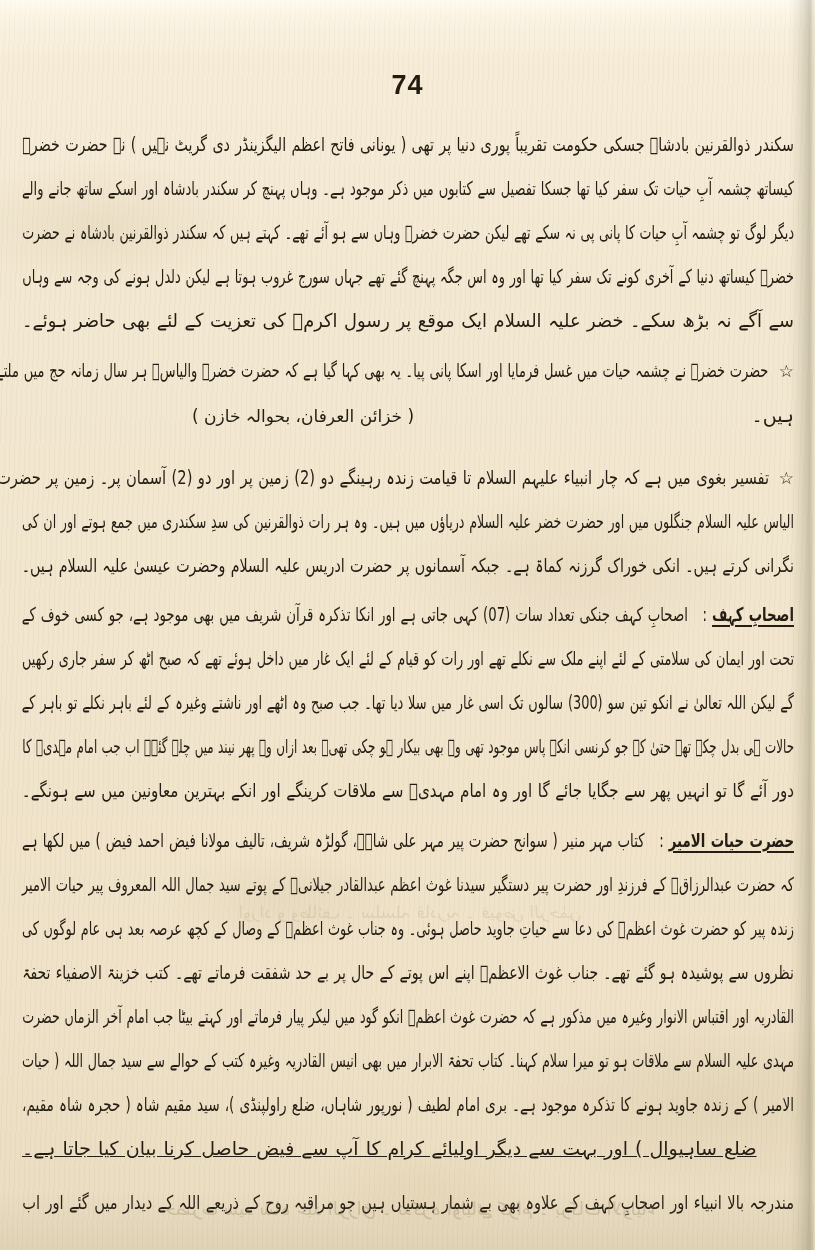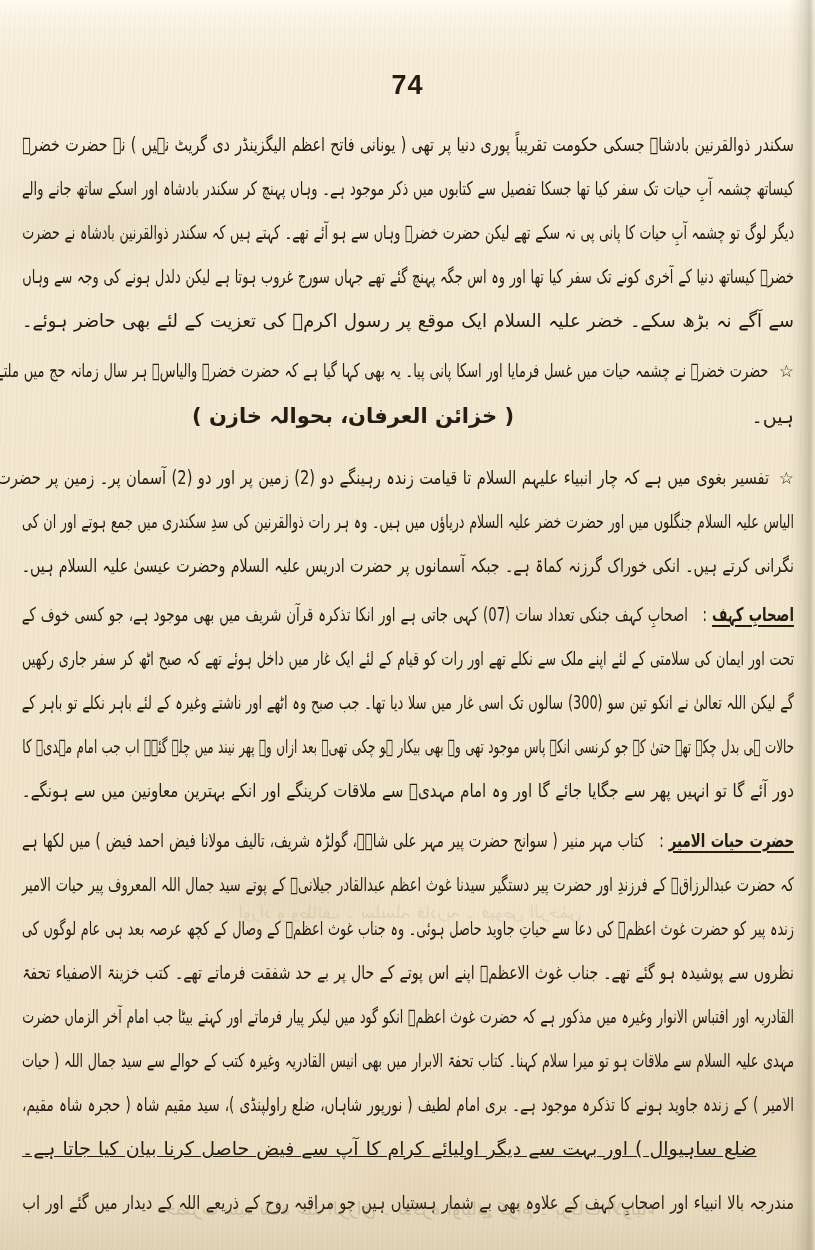--- a/index.html
+++ b/index.html
@@ -84,21 +84,21 @@
     color:#241d13;
     word-spacing:1px;
   }
   .bullet-row{display:flex;direction:rtl;align-items:flex-start;gap:10px;}
   .star{
     flex:0 0 auto;font-size:17px;color:#2a2218;line-height:42px;
     padding-top:2px;
   }
   .bullet-text{flex:1 1 auto;}
   .cite{
-    direction:rtl;text-align:center;font-size:21px;line-height:36px;color:#241d13;font-weight:bold;
+    direction:rtl;text-align:center;font-size:17px;line-height:36px;color:#241d13;
   }
   .cite-line{display:flex;direction:rtl;justify-content:space-between;align-items:baseline;}
   .cite-tail{font-size:19px;}
   .cite-src{margin-right:0;margin-left:170px;}
 
   .head{
     font-weight:bold;text-decoration:underline;text-underline-offset:4px;
     text-decoration-thickness:1.5px;
   }
 

